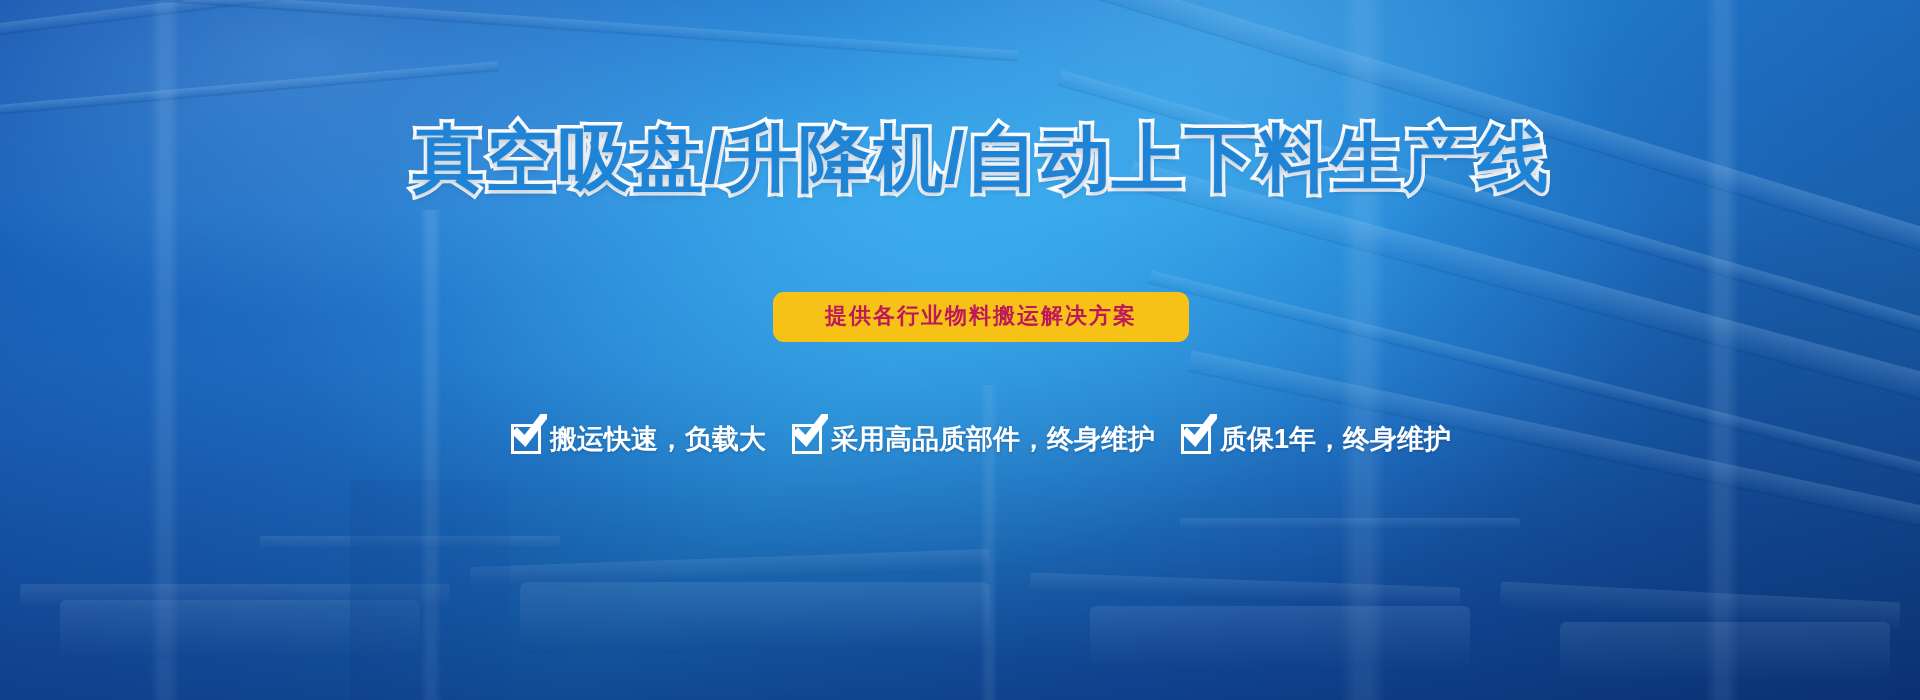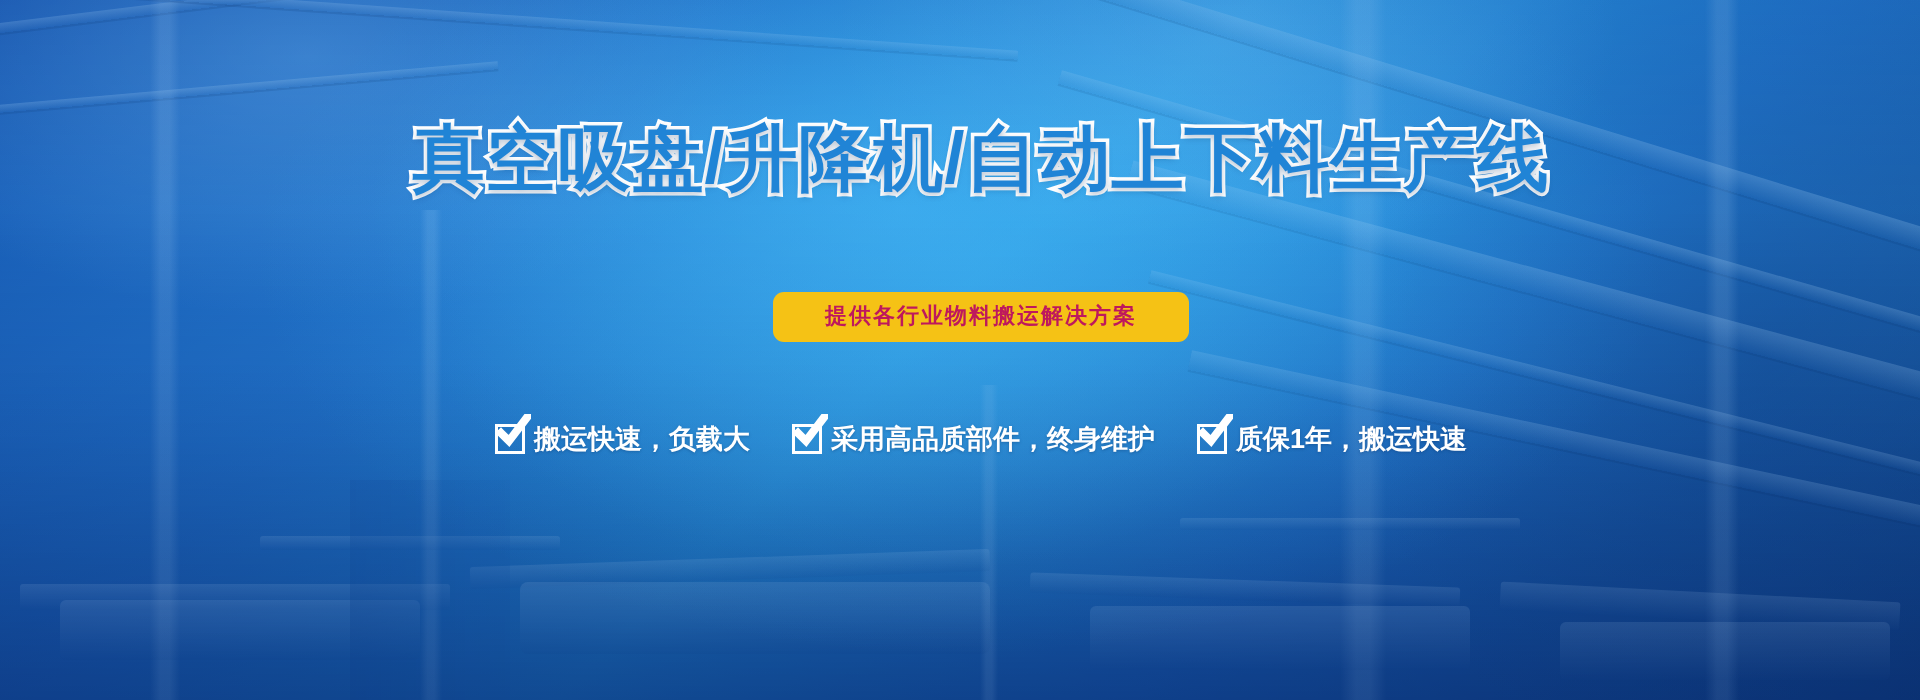--- a/index.html
+++ b/index.html
@@ -138,21 +138,21 @@
     line-height:1;
     padding:13px 52px 15px;
     border-radius:11px;
     white-space:nowrap;
   }
 
   .features {
     position:absolute;
     top:424px; left:0; right:0;
     display:flex; justify-content:center; align-items:center;
-    gap:42px;
+    gap:26px;
   }
   .feature { display:flex; align-items:center; gap:9px; }
   .check-icon {
     position:relative;
     width:30px; height:30px;
     border:3px solid #ffffff;
     flex:0 0 auto;
   }
   .check-icon svg { position:absolute; left:-1px; top:-13px; width:34px; height:34px; display:block; }
   .feature-label {
@@ -234,18 +234,18 @@
         </span>
         <span class="feature-label">采用高品质部件，终身维护</span>
       </div>
 
       <div class="feature">
         <span class="check-icon">
           <svg viewBox="0 0 34 34" aria-hidden="true">
             <path d="M4 19 L12 27 L31 2" fill="none" stroke="#ffffff" stroke-width="8" stroke-linecap="square" stroke-linejoin="miter"></path>
           </svg>
         </span>
-        <span class="feature-label">质保1年，搬运快速</span>
+        <span class="feature-label">质保1年，终身维护</span>
       </div>
 
     </div>
   </div>
 </div>
 
 </body></html>

